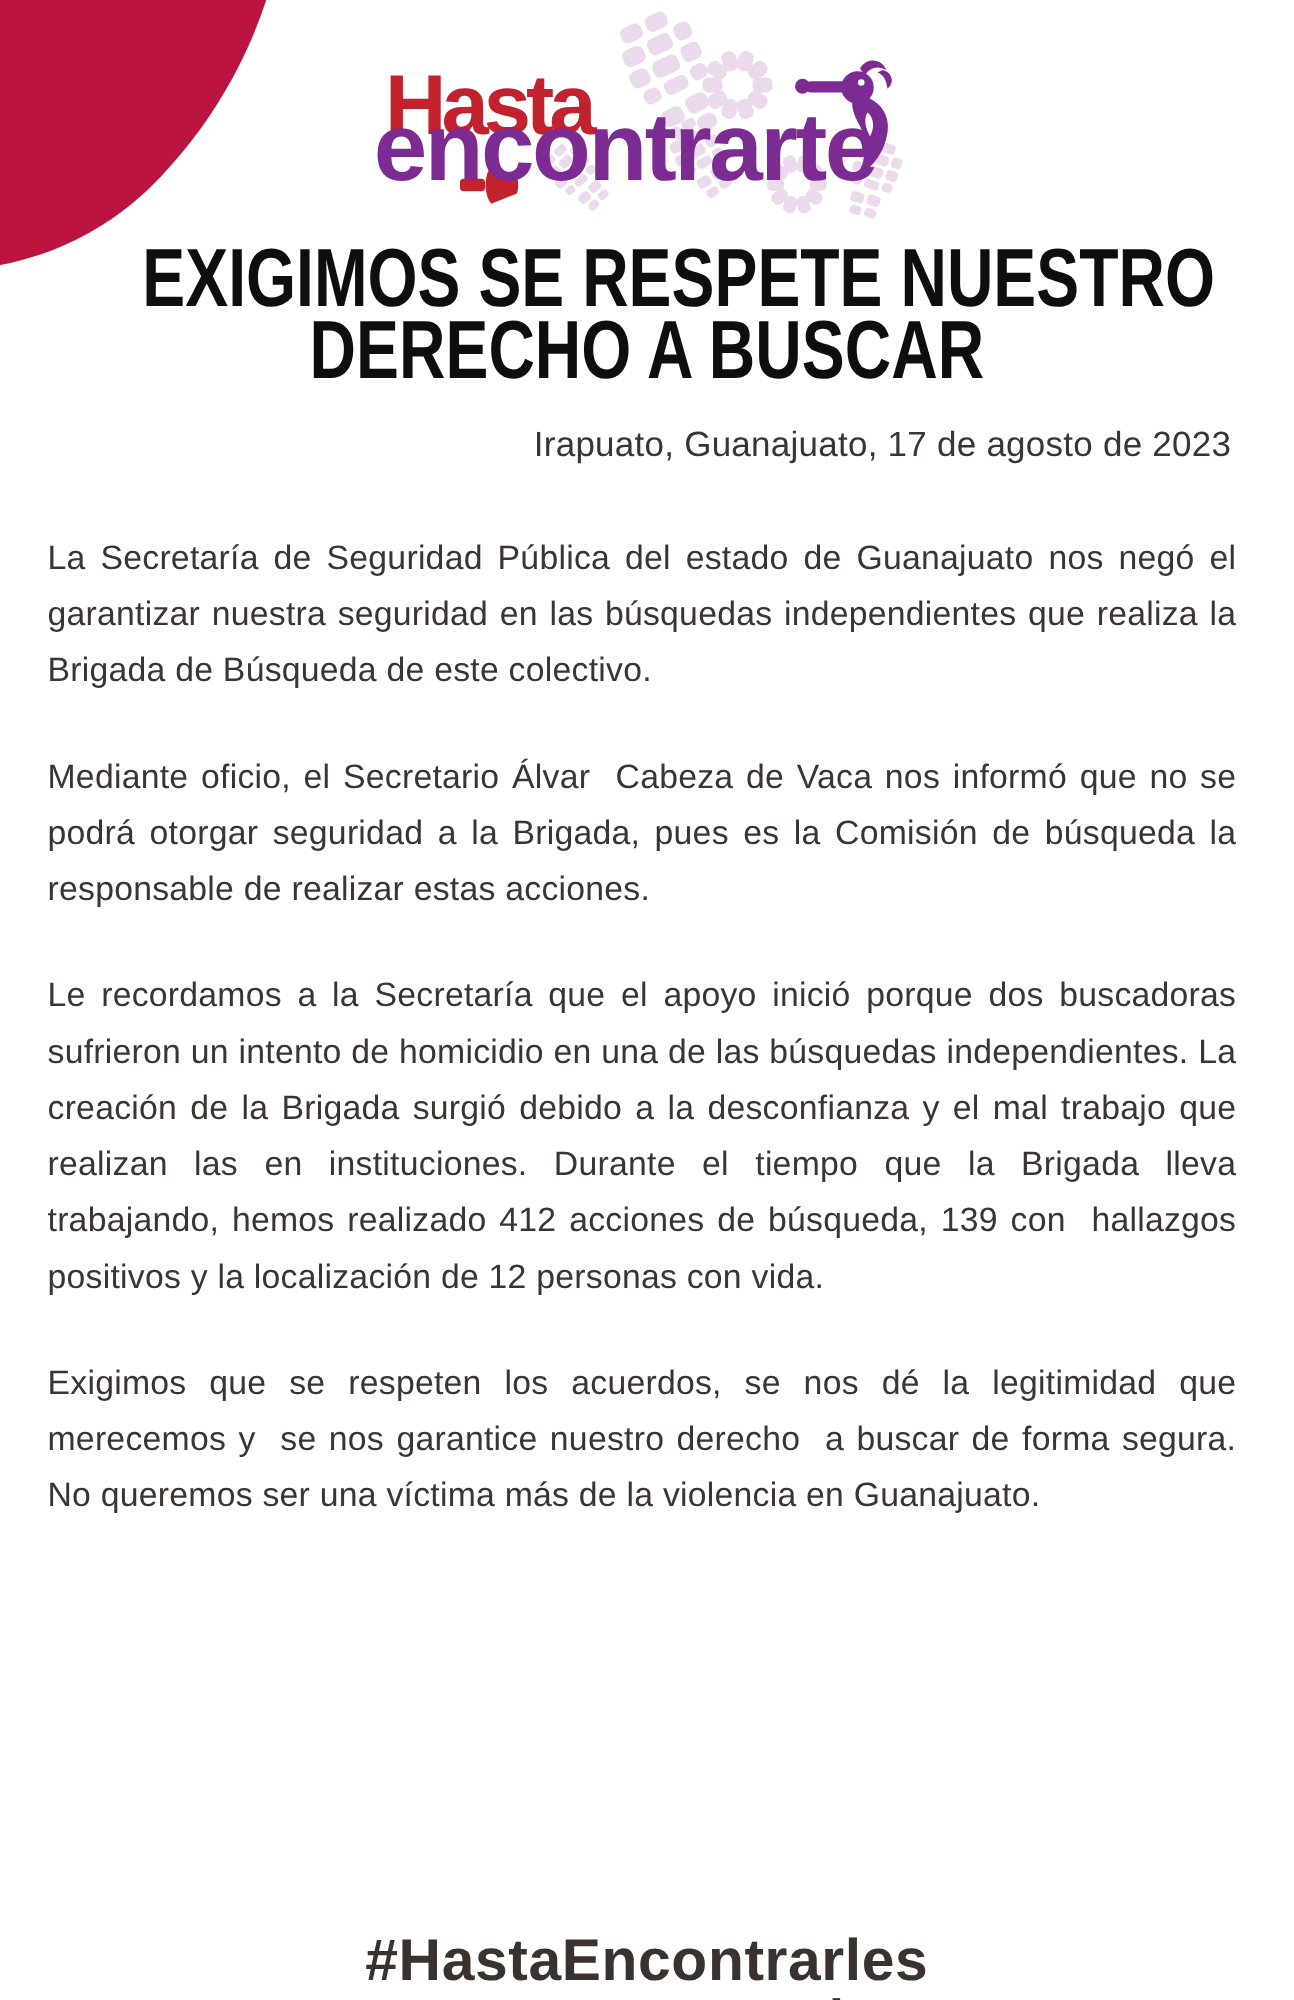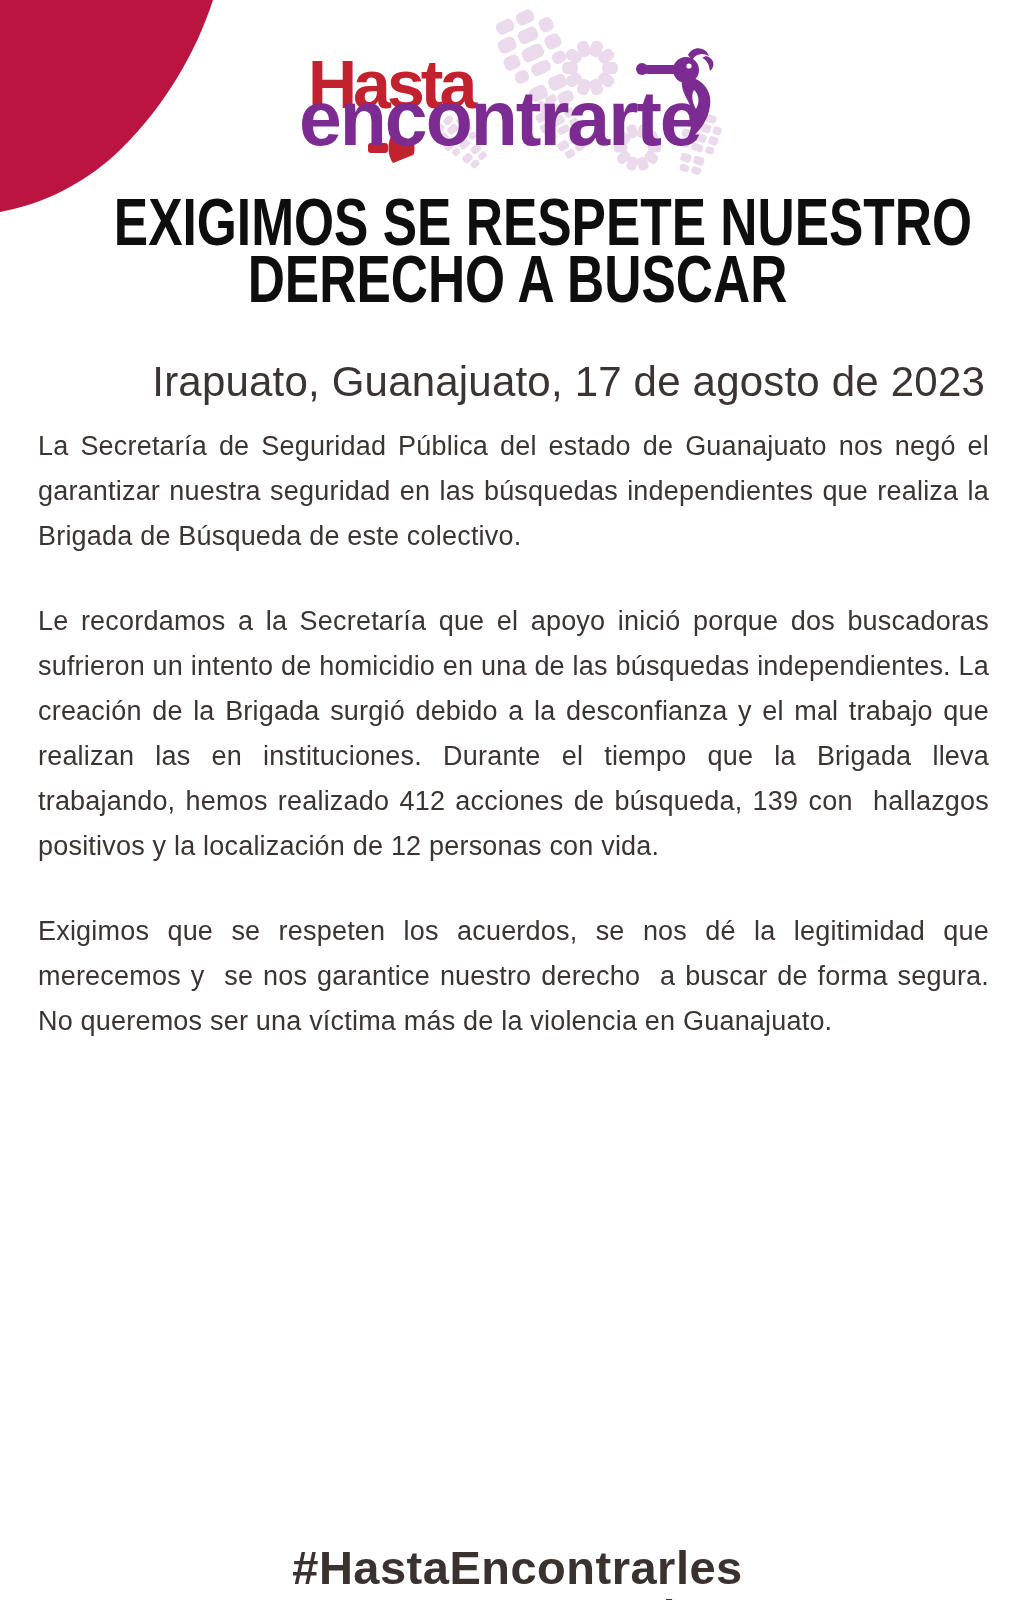--- a/index.html
+++ b/index.html
@@ -44,23 +44,22 @@
     font-weight:700;font-size:66px;line-height:57px;
   }
   .headline .hl-line{
     display:block;white-space:nowrap;
     transform:scaleX(0.78);transform-origin:50% 50%;
   }
 
   
   .dateline{
     right:50px;top:340px;
-    color:#3A3432;font-size:42px;letter-spacing:0.2px;
+    color:#3A3432;font-size:28px;letter-spacing:0.2px;
     white-space:nowrap;
-    margin-top:18px;
   }
 
   
   .body-copy{
     left:38px;top:424px;width:951px;
     color:#3A3432;
     font-size:27px;line-height:45px;letter-spacing:0.2px;
     text-align:justify;
   }
   .body-copy p{margin:0 0 40px 0;text-align:justify;}
@@ -189,20 +188,21 @@
 
   <h1 class="abs headline" style="margin:0">
     <span class="hl-line">EXIGIMOS SE RESPETE NUESTRO</span>
     <span class="hl-line">DERECHO A BUSCAR</span>
   </h1>
 
   <div class="abs dateline">Irapuato, Guanajuato, 17 de agosto de 2023</div>
 
   <div class="abs body-copy">
     <p>La Secretaría de Seguridad Pública del estado de Guanajuato nos negó el garantizar nuestra seguridad en las búsquedas independientes que realiza la Brigada de Búsqueda de este colectivo.</p>
+    <p>Mediante oficio, el Secretario Álvar&nbsp; Cabeza de Vaca nos informó que no se podrá otorgar seguridad a la Brigada, pues es la Comisión de búsqueda la responsable de realizar estas acciones.</p>
     <p>Le recordamos a la Secretaría que el apoyo inició porque dos buscadoras sufrieron un intento de homicidio en una de las búsquedas independientes. La creación de la Brigada surgió debido a la desconfianza y el mal trabajo que realizan las en instituciones. Durante el tiempo que la Brigada lleva trabajando, hemos realizado 412 acciones de búsqueda, 139 con&nbsp; hallazgos positivos y la localización de 12 personas con vida.</p>
     <p>Exigimos que se respeten los acuerdos, se nos dé la legitimidad que merecemos y&nbsp; se nos garantice nuestro derecho&nbsp; a buscar de forma segura. No queremos ser una víctima más de la violencia en Guanajuato.</p>
   </div>
 
   <div class="abs hashtag">#HastaEncontrarles</div>
 
   <div class="abs cutoff">
     <span>#HastaEncontrarles</span>
   </div>
 

